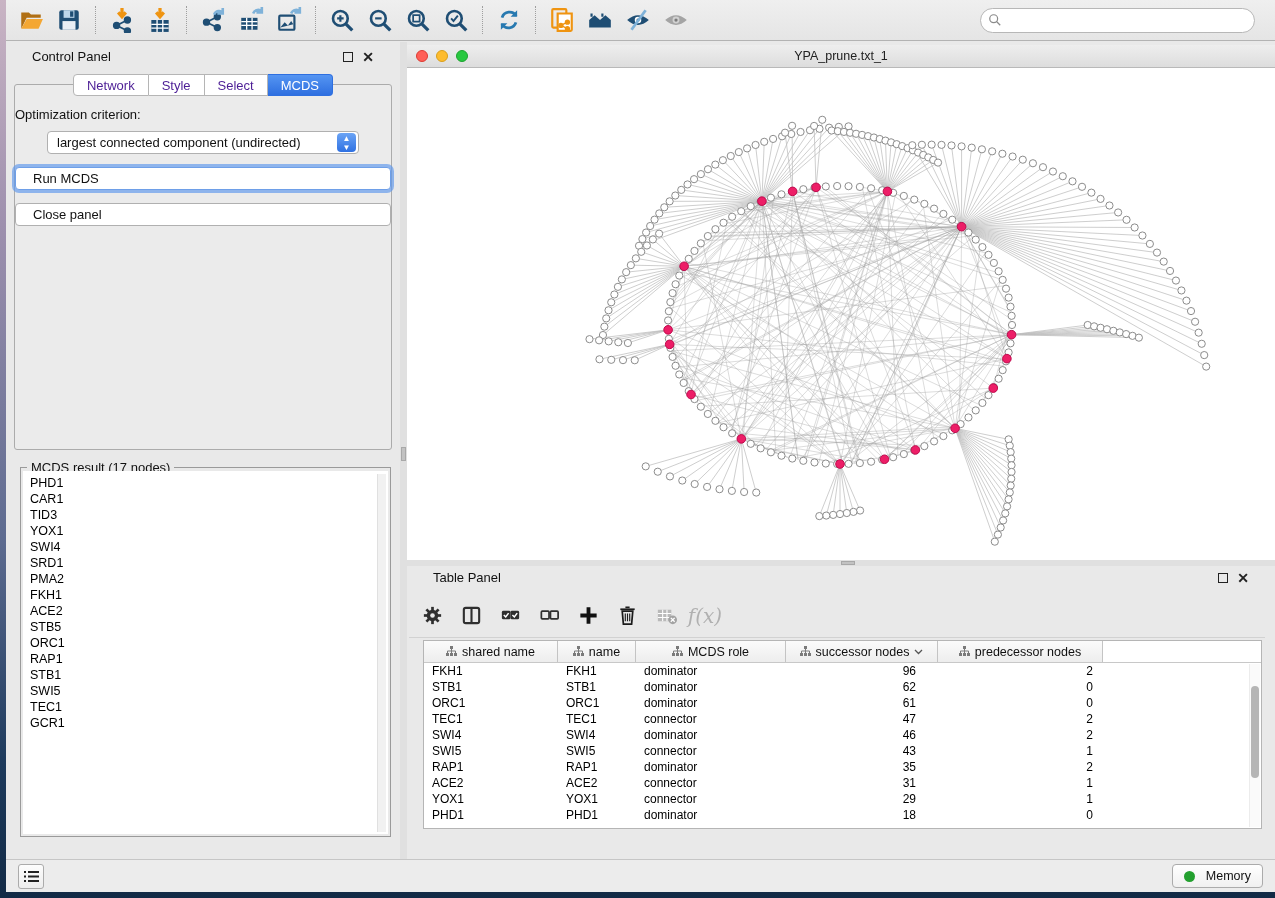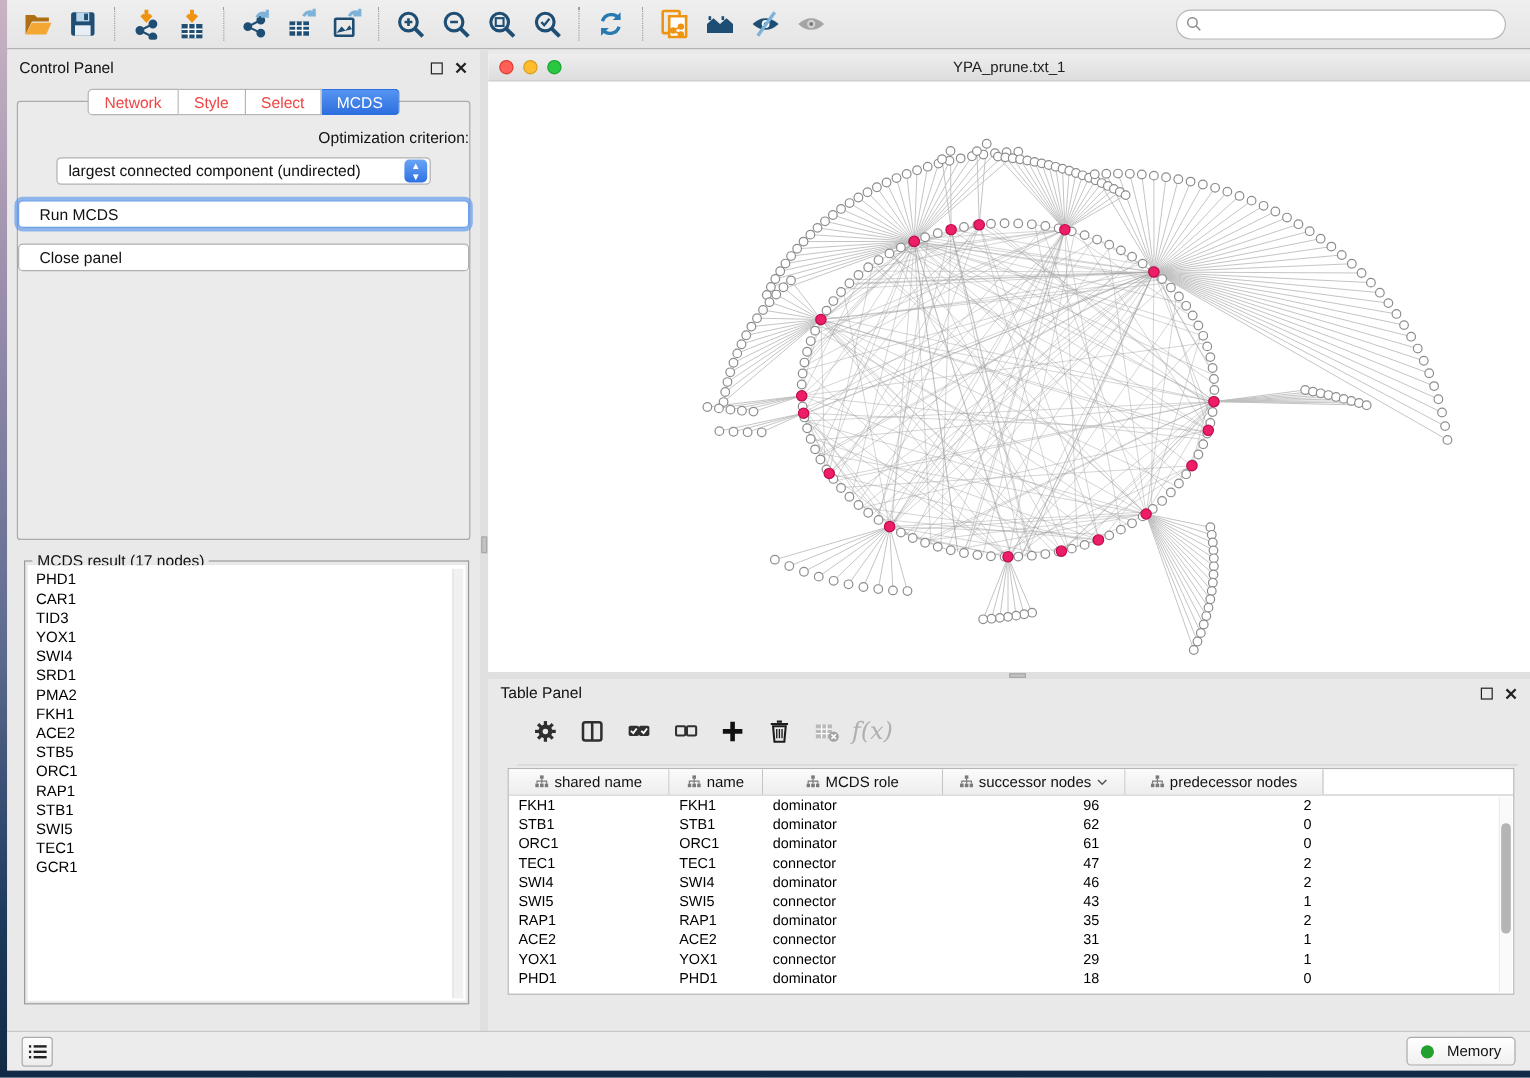--- a/index.html
+++ b/index.html
@@ -21,36 +21,36 @@
   .searchbox svg { width:14px; height:14px; }
 
   
   .vsplit { position:absolute; left:394px; top:42px; bottom:33px; width:7px; background:#e0e0e0; }
   .vsplit .grip { position:absolute; top:405px; left:1px; width:5px; height:14px; background:#c2c2c2; border:1px solid #a8a8a8; }
   .hsplit { position:absolute; left:401px; right:0; top:560px; height:6px; background:#e0e0e0; }
   .hsplit .grip { position:absolute; left:50%; top:1px; width:14px; height:4px; background:#c2c2c2; border:1px solid #a8a8a8; }
 
   
   .cpanel { position:absolute; left:0; top:45px; width:394px; bottom:33px; background:#e9e9e9; }
-  .panel-head { height:23px; display:flex; align-items:center; padding:0 10px; }
+  .panel-head { height:23px; display:flex; align-items:center; padding:0 26px; }
   .panel-title { font-size:13px; color:#111; }
   .panel-ctl { margin-left:auto; display:flex; align-items:center; gap:9px; }
   .float-ic { width:10px; height:10px; border:1.5px solid #222; background:transparent; display:inline-block; }
   .close-ic { font-size:14px; font-weight:bold; color:#222; line-height:10px; }
 
   .seg-tabs { display:flex; justify-content:center; margin-top:6px; position:relative; z-index:2; }
   .seg { height:22px; padding:0 13px; background:#fff; border:1px solid #b5b5b5; border-left:none;
-    font-size:13px; color:#ef4444; display:flex; align-items:center; }
+    font-size:13px; color:#4c1d95; display:flex; align-items:center; }
   .seg:first-child { border-left:1px solid #b5b5b5; border-radius:4px 0 0 4px; }
   .seg:last-child { border-radius:0 4px 4px 0; }
   .seg.active { background:linear-gradient(#5595f2,#2e6fe0); color:#fff; border-color:#2e6fe0; }
 
   .tabbox { position:absolute; left:8px; right:8px; top:39px; height:366px;
     border:1px solid #ababab; border-radius:3px; background:#ebebeb; }
-  .opt-label { text-align:right; font-size:13px; color:#111; margin-top:22px; }
+  .opt-label { text-align:left; font-size:13px; color:#111; margin-top:22px; }
   .combo { margin:9px auto 0 auto; width:312px; height:23px; background:#fff; border:1px solid #b0b0b0;
     border-radius:4px; display:flex; align-items:center; font-size:13px; color:#111; }
   .combo .val { flex:1; padding-left:9px; white-space:nowrap; overflow:hidden; }
   .combo .step { width:19px; height:19px; margin-right:2px; border-radius:4px;
     background:linear-gradient(#6ba4f5,#2f71e2); color:#fff; font-size:8px; line-height:9px;
     display:flex; flex-direction:column; align-items:center; justify-content:center; }
   .btnrow { display:flex; justify-content:center; gap:13px; margin-top:13px;flex-direction:column; }
   .pushbtn { height:23px; padding:0 17px; background:#fff; border:1px solid #b0b0b0; border-radius:4px;
     font-size:13px; color:#111; display:flex; align-items:center; }
   .pushbtn.focused { box-shadow:0 0 0 3px rgba(92,150,236,.65); border-color:#6e9fe8; }
@@ -71,22 +71,22 @@
   .net-name { margin:0 auto; font-size:12.5px; color:#222; }
   .netcanvas { position:absolute; left:0; right:0; top:23px; bottom:0; background:#fff; }
   .netcanvas svg { width:100%; height:100%; }
   .chord { stroke:#9c9c9c; stroke-width:.7; opacity:.5; }
   .fanline { stroke:#bdbdbd; stroke-width:.75; }
   .ringnode { fill:#fff; stroke:#8c8c8c; stroke-width:1; }
   .hubnode { stroke-width:1; }
 
   
   .tpanel { position:absolute; left:401px; right:0; top:566px; bottom:33px; background:#e9e9e9; }
-  .ttool { position:absolute; left:24px; right:10px; top:28px; height:44px; border-bottom:1px solid #d2d2d2;
-    display:flex; gap:9px; padding-left:8px; }
+  .ttool { position:absolute; left:2px; right:10px; top:28px; height:44px; border-bottom:1px solid #d2d2d2;
+    display:flex; align-items:center; gap:9px; padding-left:8px; }
   .ttbtn { width:30px; height:30px; display:flex; align-items:center; justify-content:center; }
   .fx { font-family:"DejaVu Serif", serif; font-style:italic; font-size:20px; color:#b0b0b0; }
 
   .tablewrap { position:absolute; left:16px; right:13px; top:74px; height:189px; background:#fff;
     border:1px solid #b5b5b5; overflow:hidden; }
   .thead { display:flex; height:22px; border-bottom:1px solid #c8c8c8; background:#fff; }
   .th { background:linear-gradient(#fbfbfb,#ededed); border-right:1px solid #c4c4c4;
     display:flex; align-items:center; justify-content:center; gap:5px; font-size:12.5px; color:#111; }
   .th .hico { display:flex; }
   .trow { display:flex; height:16px; align-items:center; }

